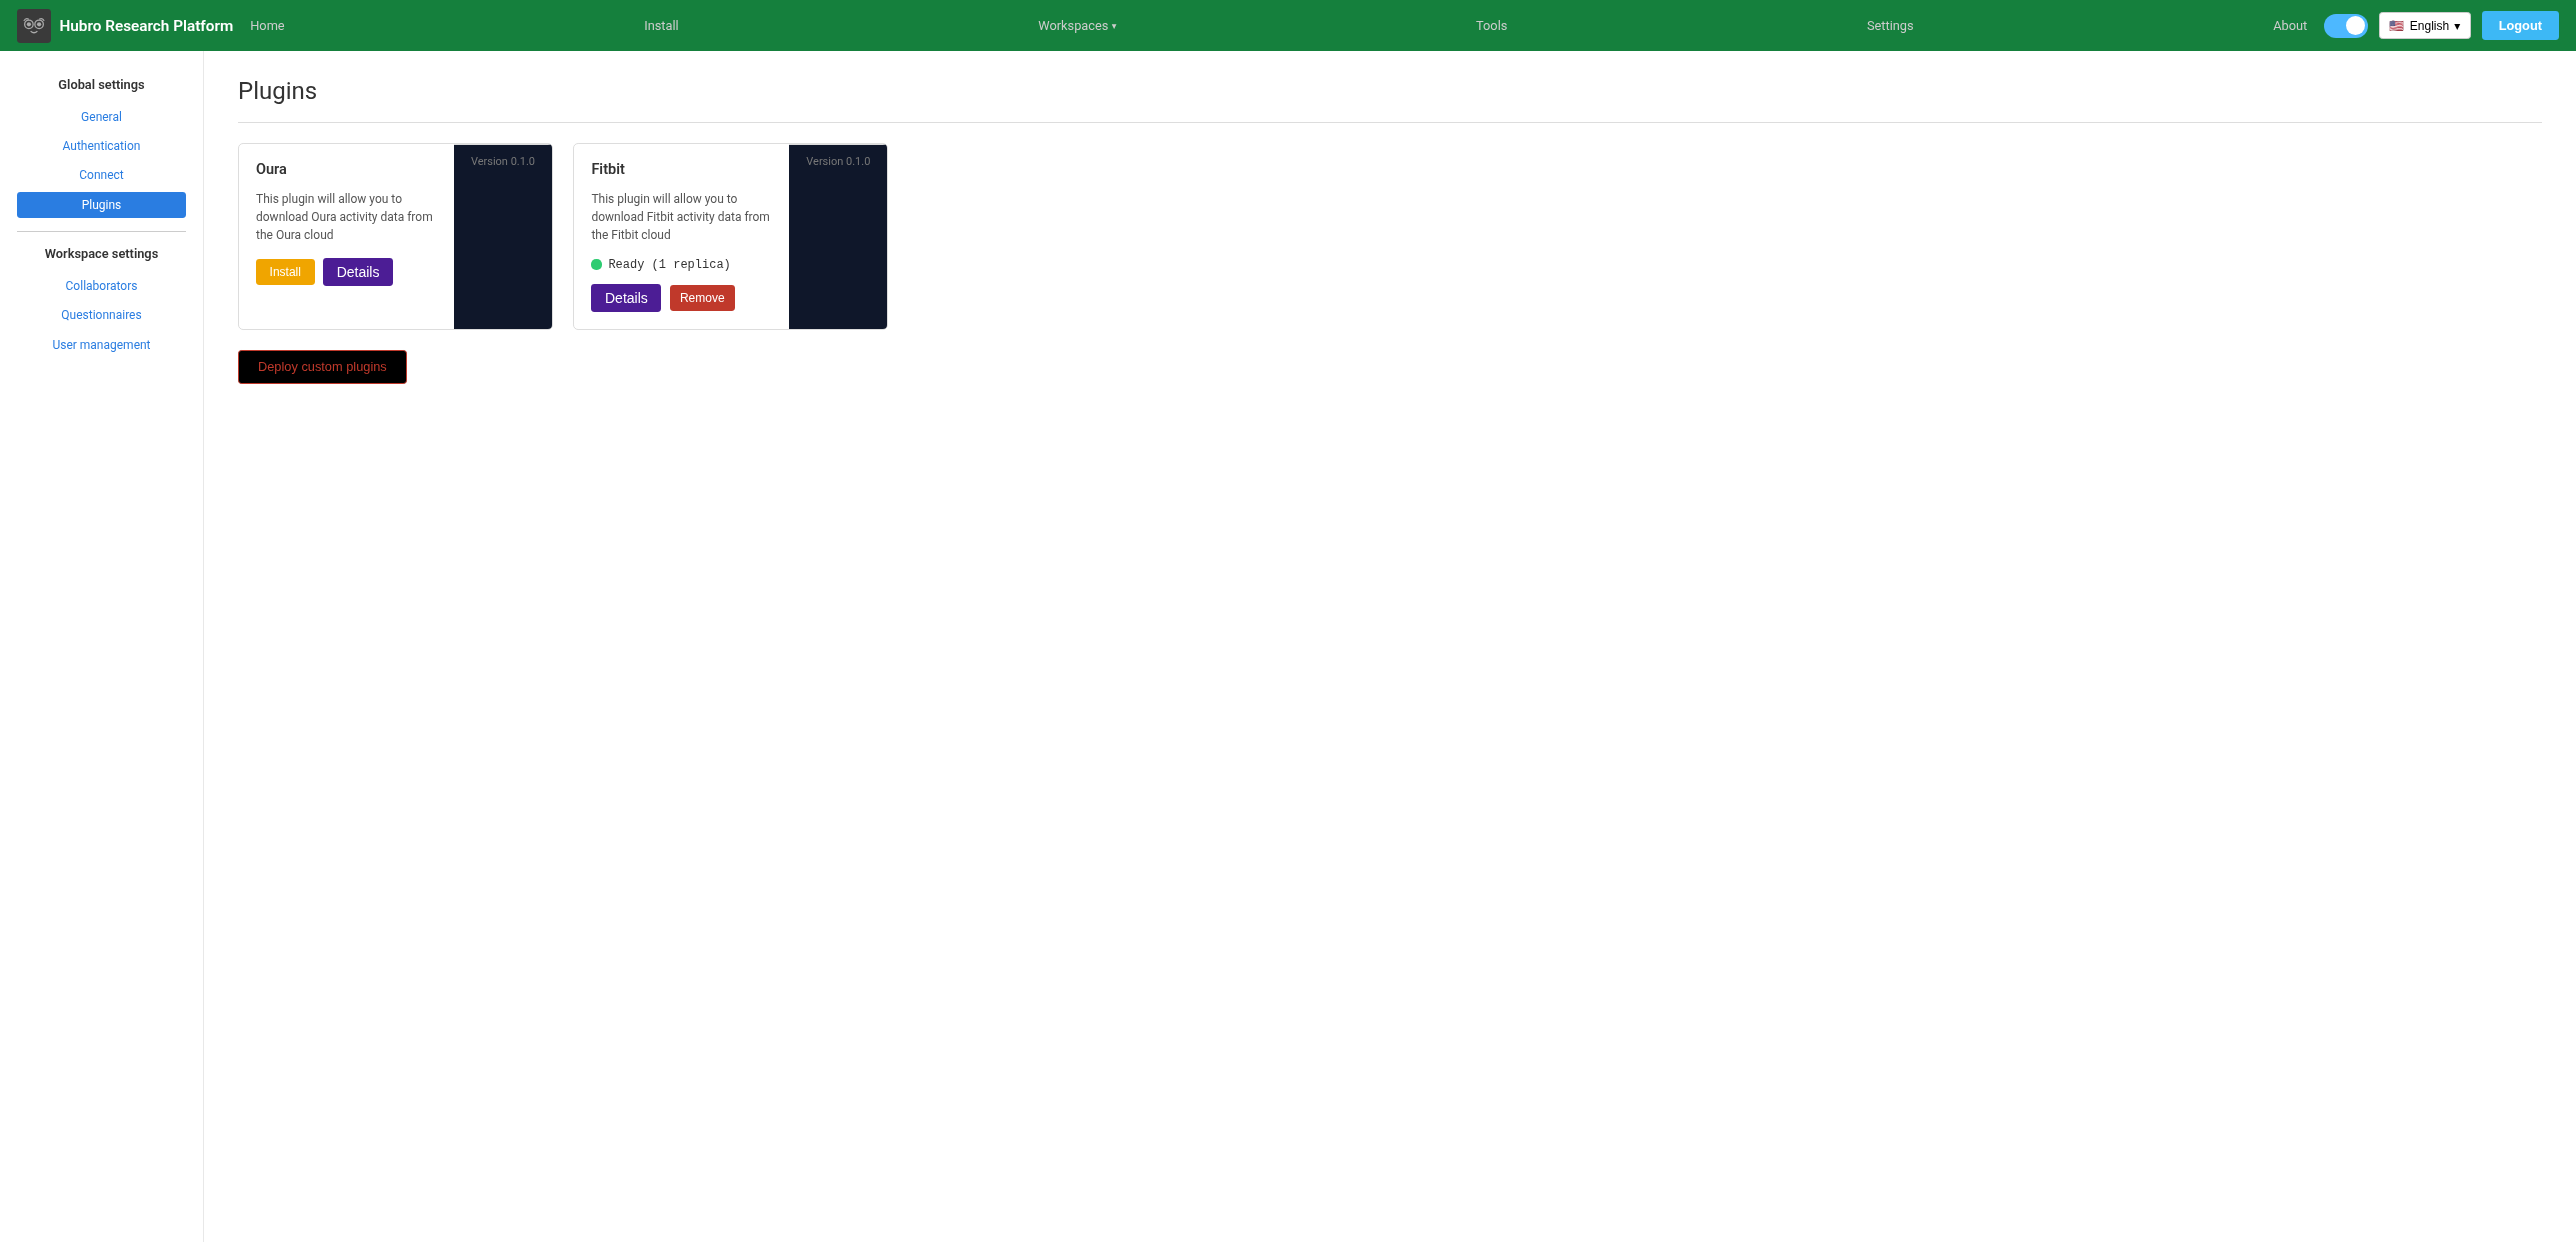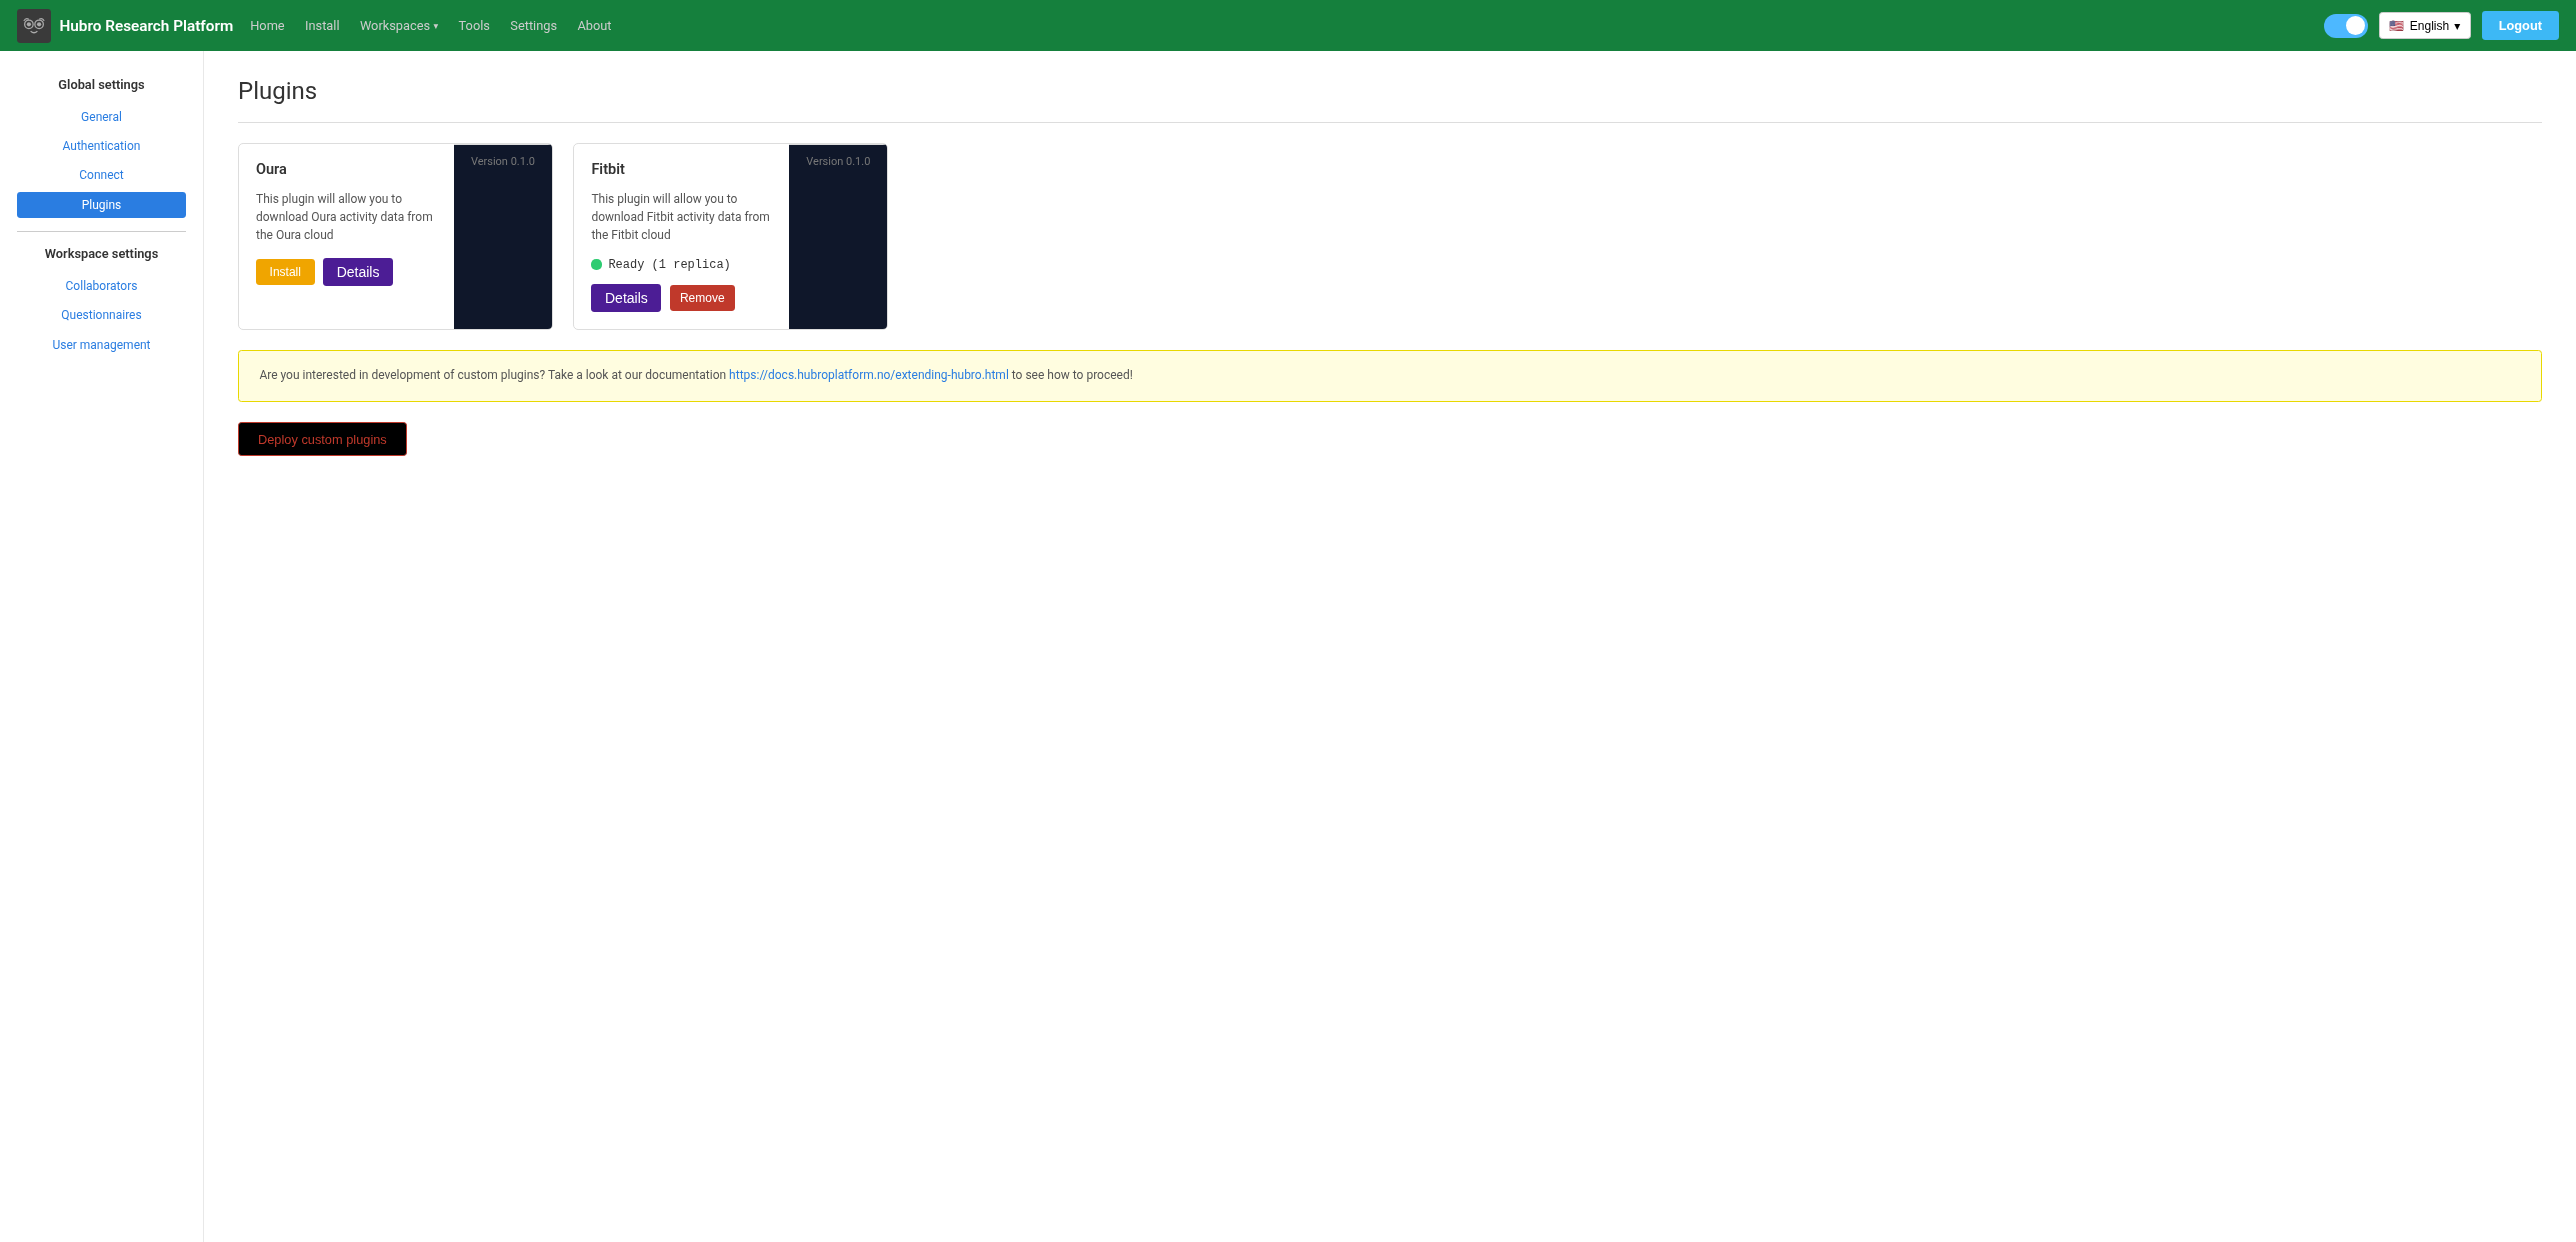--- a/index.html
+++ b/index.html
@@ -25,20 +25,21 @@
     }
     .owl-icon {
       width: 34px;
       height: 34px;
     }
     .navbar-links {
       display: flex;
       align-items: center;
       gap: 20.4px;
       flex: 1;
+      justify-content: space-between;
     }
     .navbar-links a {
       color: #ccc;
       text-decoration: none;
       font-size: 12.8px;
     }
     .navbar-right {
       display: flex;
       align-items: center;
       gap: 10.2px;
@@ -358,22 +359,19 @@
             <button class="btn-details">Details</button>
             <button class="btn-remove">Remove</button>
           </div>
         </div>
         <div class="plugin-card-footer">Version 0.1.0</div>
       </div>
 
     </div>
 
     
-    <div class="info-box">
-      <span>Are you interested in development of custom plugins? Take a look at our documentation </span><a>https://docs.hubroplatform.no/extending-hubro.html</a><span> to see how to proceed!</span>
-    </div>
 
     
     <button class="btn-deploy">Deploy custom plugins</button>
 
   </main>
 </div>
 
 
 </body></html>

